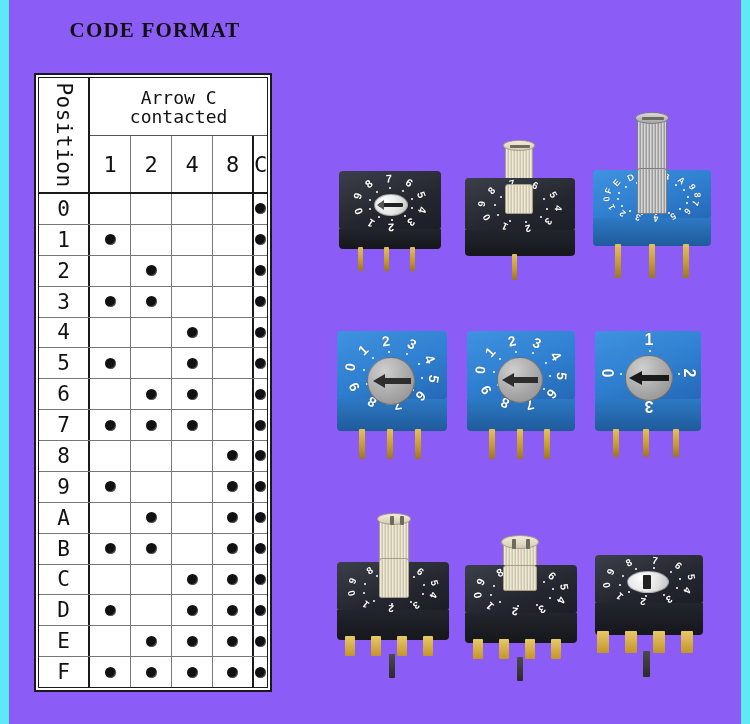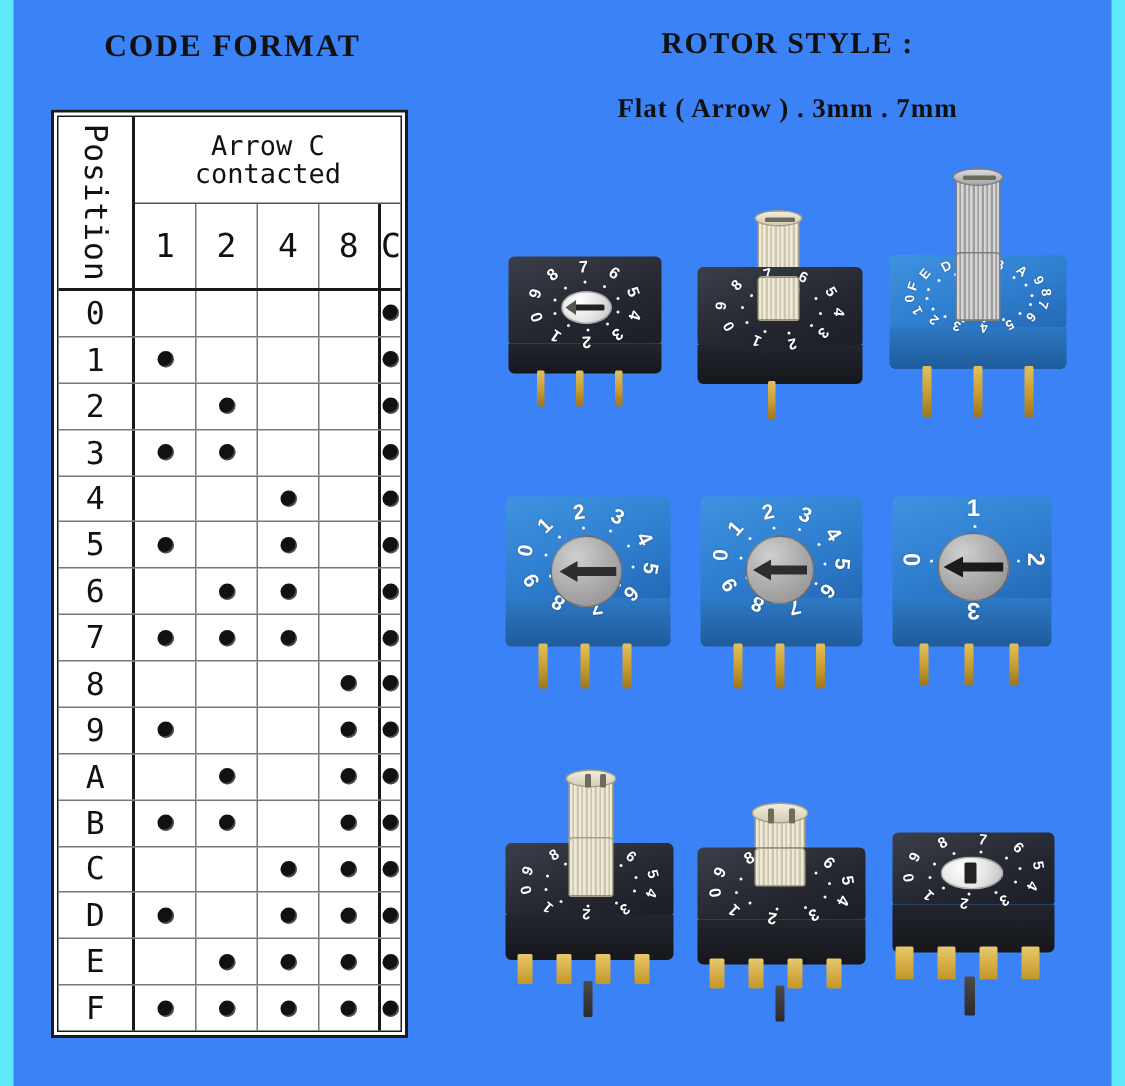--- a/index.html
+++ b/index.html
@@ -6,21 +6,21 @@
   html, body {
     margin: 0; padding: 0;
     width: 750px; height: 724px;
     background: #ffffff;
     font-family: "Liberation Serif", serif;
     overflow: hidden;
   }
   #page {
     position: relative;
     width: 750px; height: 724px;
-    background: #3b82f6;
+    background: #8b5cf6;
   }
   
   .edge {
     position: absolute; top: 0; bottom: 0; width: 9px;
     background: #5fe8f7;
   }
   .edge.left { left: 0; }
   .edge.right { right: 0; }
 
   
@@ -554,22 +554,20 @@
               </div>
             </div>
           </div>
 
       </div>
     </div>
   </div>
 
   <div id="right-panel">
 
-    <div id="rotor-style-title">ROTOR STYLE :</div>
-    <div id="rotor-style-sub">Flat ( Arrow ) . 3mm . 7mm</div>
 
     <div class="sw" style="left:18px; top:165px; width:120px; height:115px;">
       <div class="body black" style="left:6px; top:6px; width:102px; height:78px;">
         <div class="top" style="height:58px;"></div>
         <div class="front" style="top:58px; height:20px;"></div>
       </div>
       <div class="dial" id="dial-1" style="left:20px; top:12px; width:74px; height:52px;">
           <span class="digit" style="font-size: 11px; left: 5.70824px; top: 34.1811px; transform: translate(-50%, -50%) rotate(250deg);">0</span>
           <div class="tick" style="left: 16.1388px; top: 31.3355px;"></div>
           <span class="digit" style="font-size: 11px; left: 18.3789px; top: 45.8306px; transform: translate(-50%, -50%) rotate(214deg);">1</span>

